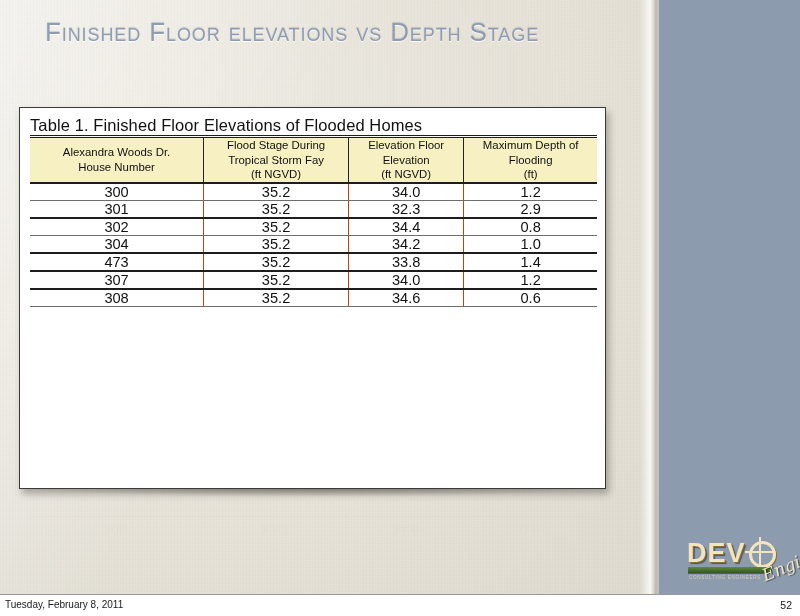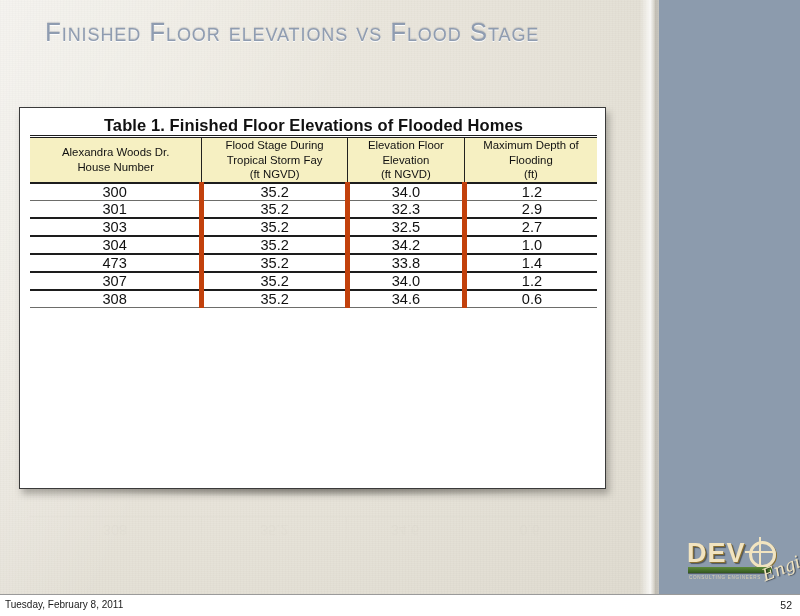--- a/index.html
+++ b/index.html
@@ -60,44 +60,44 @@
   }
   table.t{
     position:absolute;left:10px;top:8px;width:567px;
     border-collapse:collapse;
     font-family:"Liberation Sans",sans-serif;
     color:#111;
   }
   table.t td,table.t th{padding:0;}
 
   .cap-row td{
-    text-align:center;
+    text-align:left;
     font-size:16.5px;
     padding:2px 0 3px 0;
     border-bottom:3px double #1d1d1d;
-    font-weight:700;
+    font-weight:400;
     letter-spacing:.1px;
   }
   .hdr td{
     background:#f6f0c2;
     text-align:center;
     font-size:11.4px;
     line-height:14.6px;
     padding:7px 2px 8px 2px;
     border-right:1px solid #22221f;
     border-bottom:2px solid #1d1d1d;
   }
   .hdr td:last-child{border-right:none;}
   .hdr .sp{display:block;}
 
   .drow td{
     text-align:center;
     font-size:14.6px;
     padding:5px 2px 5px 2px;
-    border-right:5px solid #c2410c;
+    border-right:1px solid #c2410c;
     border-bottom:1px solid #6d6d6a;
   }
   .drow td:last-child{border-right:none;margin-top:24px;}
   .drow.thick td{border-bottom:2px solid #1d1d1d;}
   .drow.last td{border-bottom:1px solid #6d6d6a;}
 
   .c0{width:178px;}
   .c1{width:148px;}
   .c2{width:117px;}
   .c3{width:136px;}
@@ -187,21 +187,21 @@
 
 <div id="slide-root">
 
   <div class="slide-area">
 
     <div class="paper"></div>
     <div class="paper-edge e1"></div>
     <div class="paper-edge e2"></div>
     <div class="paper-edge e3"></div>
 
-    <div class="slide-title">Finished Floor elevations vs Flood Stage</div>
+    <div class="slide-title">Finished Floor elevations vs Depth Stage</div>
 
     <div class="card-shadow-curve"></div>
 
     <div class="table-card">
       <table class="t">
         <tbody>
           <tr class="cap-row">
             <td colspan="4">Table 1.  Finished Floor Elevations of Flooded Homes</td>
           </tr>
           <tr class="hdr">
@@ -231,25 +231,25 @@
             <td class="c1">35.2</td>
             <td class="c2">34.0</td>
             <td class="c3">1.2</td>
           </tr>
           <tr class="drow thick">
             <td class="c0">301</td>
             <td class="c1">35.2</td>
             <td class="c2">32.3</td>
             <td class="c3">2.9</td>
           </tr>
-          <tr class="drow thick">
-            <td class="c0">303</td>
-            <td class="c1">35.2</td>
-            <td class="c2">32.5</td>
-            <td class="c3">2.7</td>
+          <tr class="drow">
+            <td class="c0">302</td>
+            <td class="c1">35.2</td>
+            <td class="c2">34.4</td>
+            <td class="c3">0.8</td>
           </tr>
           <tr class="drow thick">
             <td class="c0">304</td>
             <td class="c1">35.2</td>
             <td class="c2">34.2</td>
             <td class="c3">1.0</td>
           </tr>
           <tr class="drow thick">
             <td class="c0">473</td>
             <td class="c1">35.2</td>

